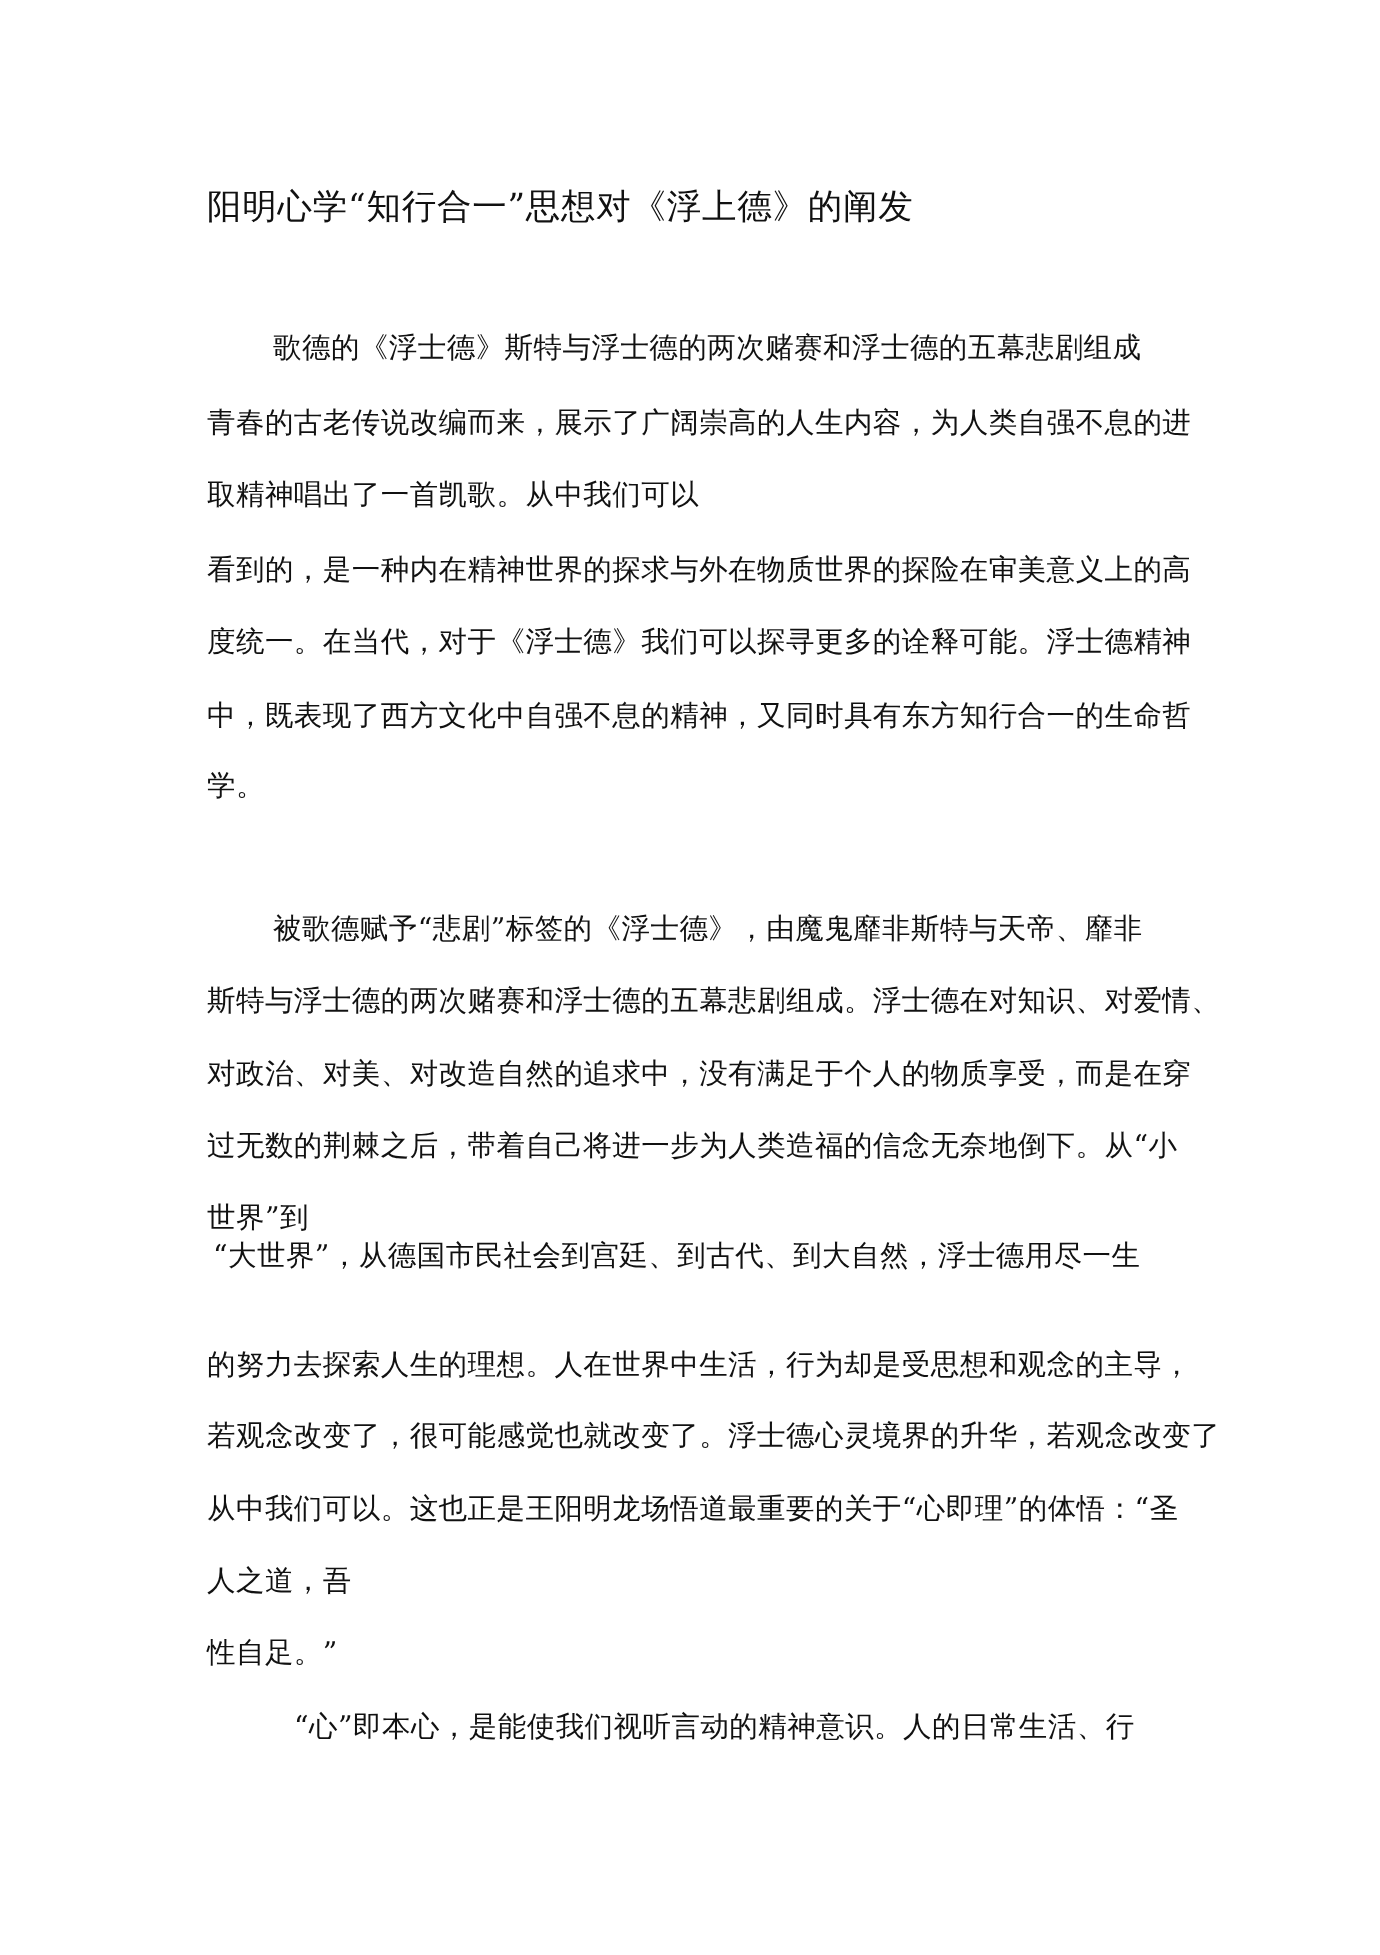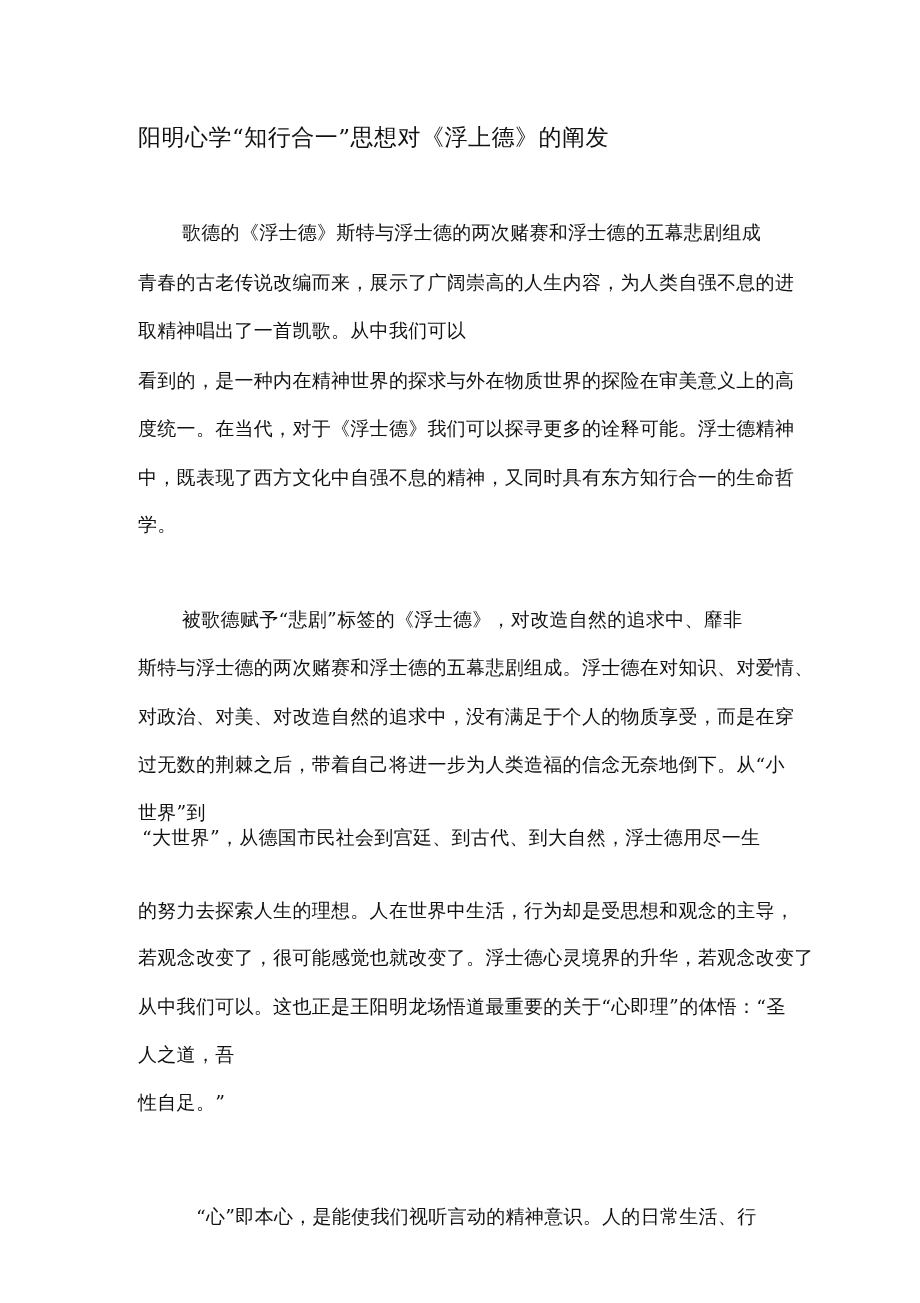--- a/index.html
+++ b/index.html
@@ -19,26 +19,26 @@
   <div class="title">阳明心学“知行合一”思想对《浮上德》的阐发</div>
 
   <div class="line indent" style="top:220px">歌德的《浮士德》斯特与浮士德的两次赌赛和浮士德的五幕悲剧组成</div>
   <div class="line" style="top:270px">青春的古老传说改编而来，展示了广阔崇高的人生内容，为人类自强不息的进</div>
   <div class="line" style="top:318px">取精神唱出了一首凯歌。从中我们可以</div>
   <div class="line" style="top:368px">看到的，是一种内在精神世界的探求与外在物质世界的探险在审美意义上的高</div>
   <div class="line" style="top:416px">度统一。在当代，对于《浮士德》我们可以探寻更多的诠释可能。浮士德精神</div>
   <div class="line" style="top:465px">中，既表现了西方文化中自强不息的精神，又同时具有东方知行合一的生命哲</div>
   <div class="line" style="top:512px">学。</div>
 
-  <div class="line indent" style="top:607px">被歌德赋予“悲剧”标签的《浮士德》，对改造自然的追求中、靡非</div>
+  <div class="line indent" style="top:607px">被歌德赋予“悲剧”标签的《浮士德》，由魔鬼靡非斯特与天帝、靡非</div>
   <div class="line" style="top:655px">斯特与浮士德的两次赌赛和浮士德的五幕悲剧组成。浮士德在对知识、对爱情、</div>
   <div class="line" style="top:704px">对政治、对美、对改造自然的追求中，没有满足于个人的物质享受，而是在穿</div>
   <div class="line" style="top:752px">过无数的荆棘之后，带着自己将进一步为人类造福的信念无奈地倒下。从“小</div>
   <div class="line" style="top:800px">世界”到</div>
   <div class="line small-indent" style="top:825px">“大世界”，从德国市民社会到宫廷、到古代、到大自然，浮士德用尽一生</div>
   <div class="line" style="top:898px">的努力去探索人生的理想。人在世界中生活，行为却是受思想和观念的主导，</div>
   <div class="line" style="top:945px">若观念改变了，很可能感觉也就改变了。浮士德心灵境界的升华，若观念改变了</div>
   <div class="line" style="top:994px">从中我们可以。这也正是王阳明龙场悟道最重要的关于“心即理”的体悟：“圣</div>
   <div class="line" style="top:1042px">人之道，吾</div>
   <div class="line" style="top:1090px">性自足。”</div>
 
-  <div class="line indent2" style="top:1204px">“心”即本心，是能使我们视听言动的精神意识。人的日常生活、行</div>
+  <div class="line indent2" style="top:1139px">“心”即本心，是能使我们视听言动的精神意识。人的日常生活、行</div>
 </div>
 
 </body></html>

